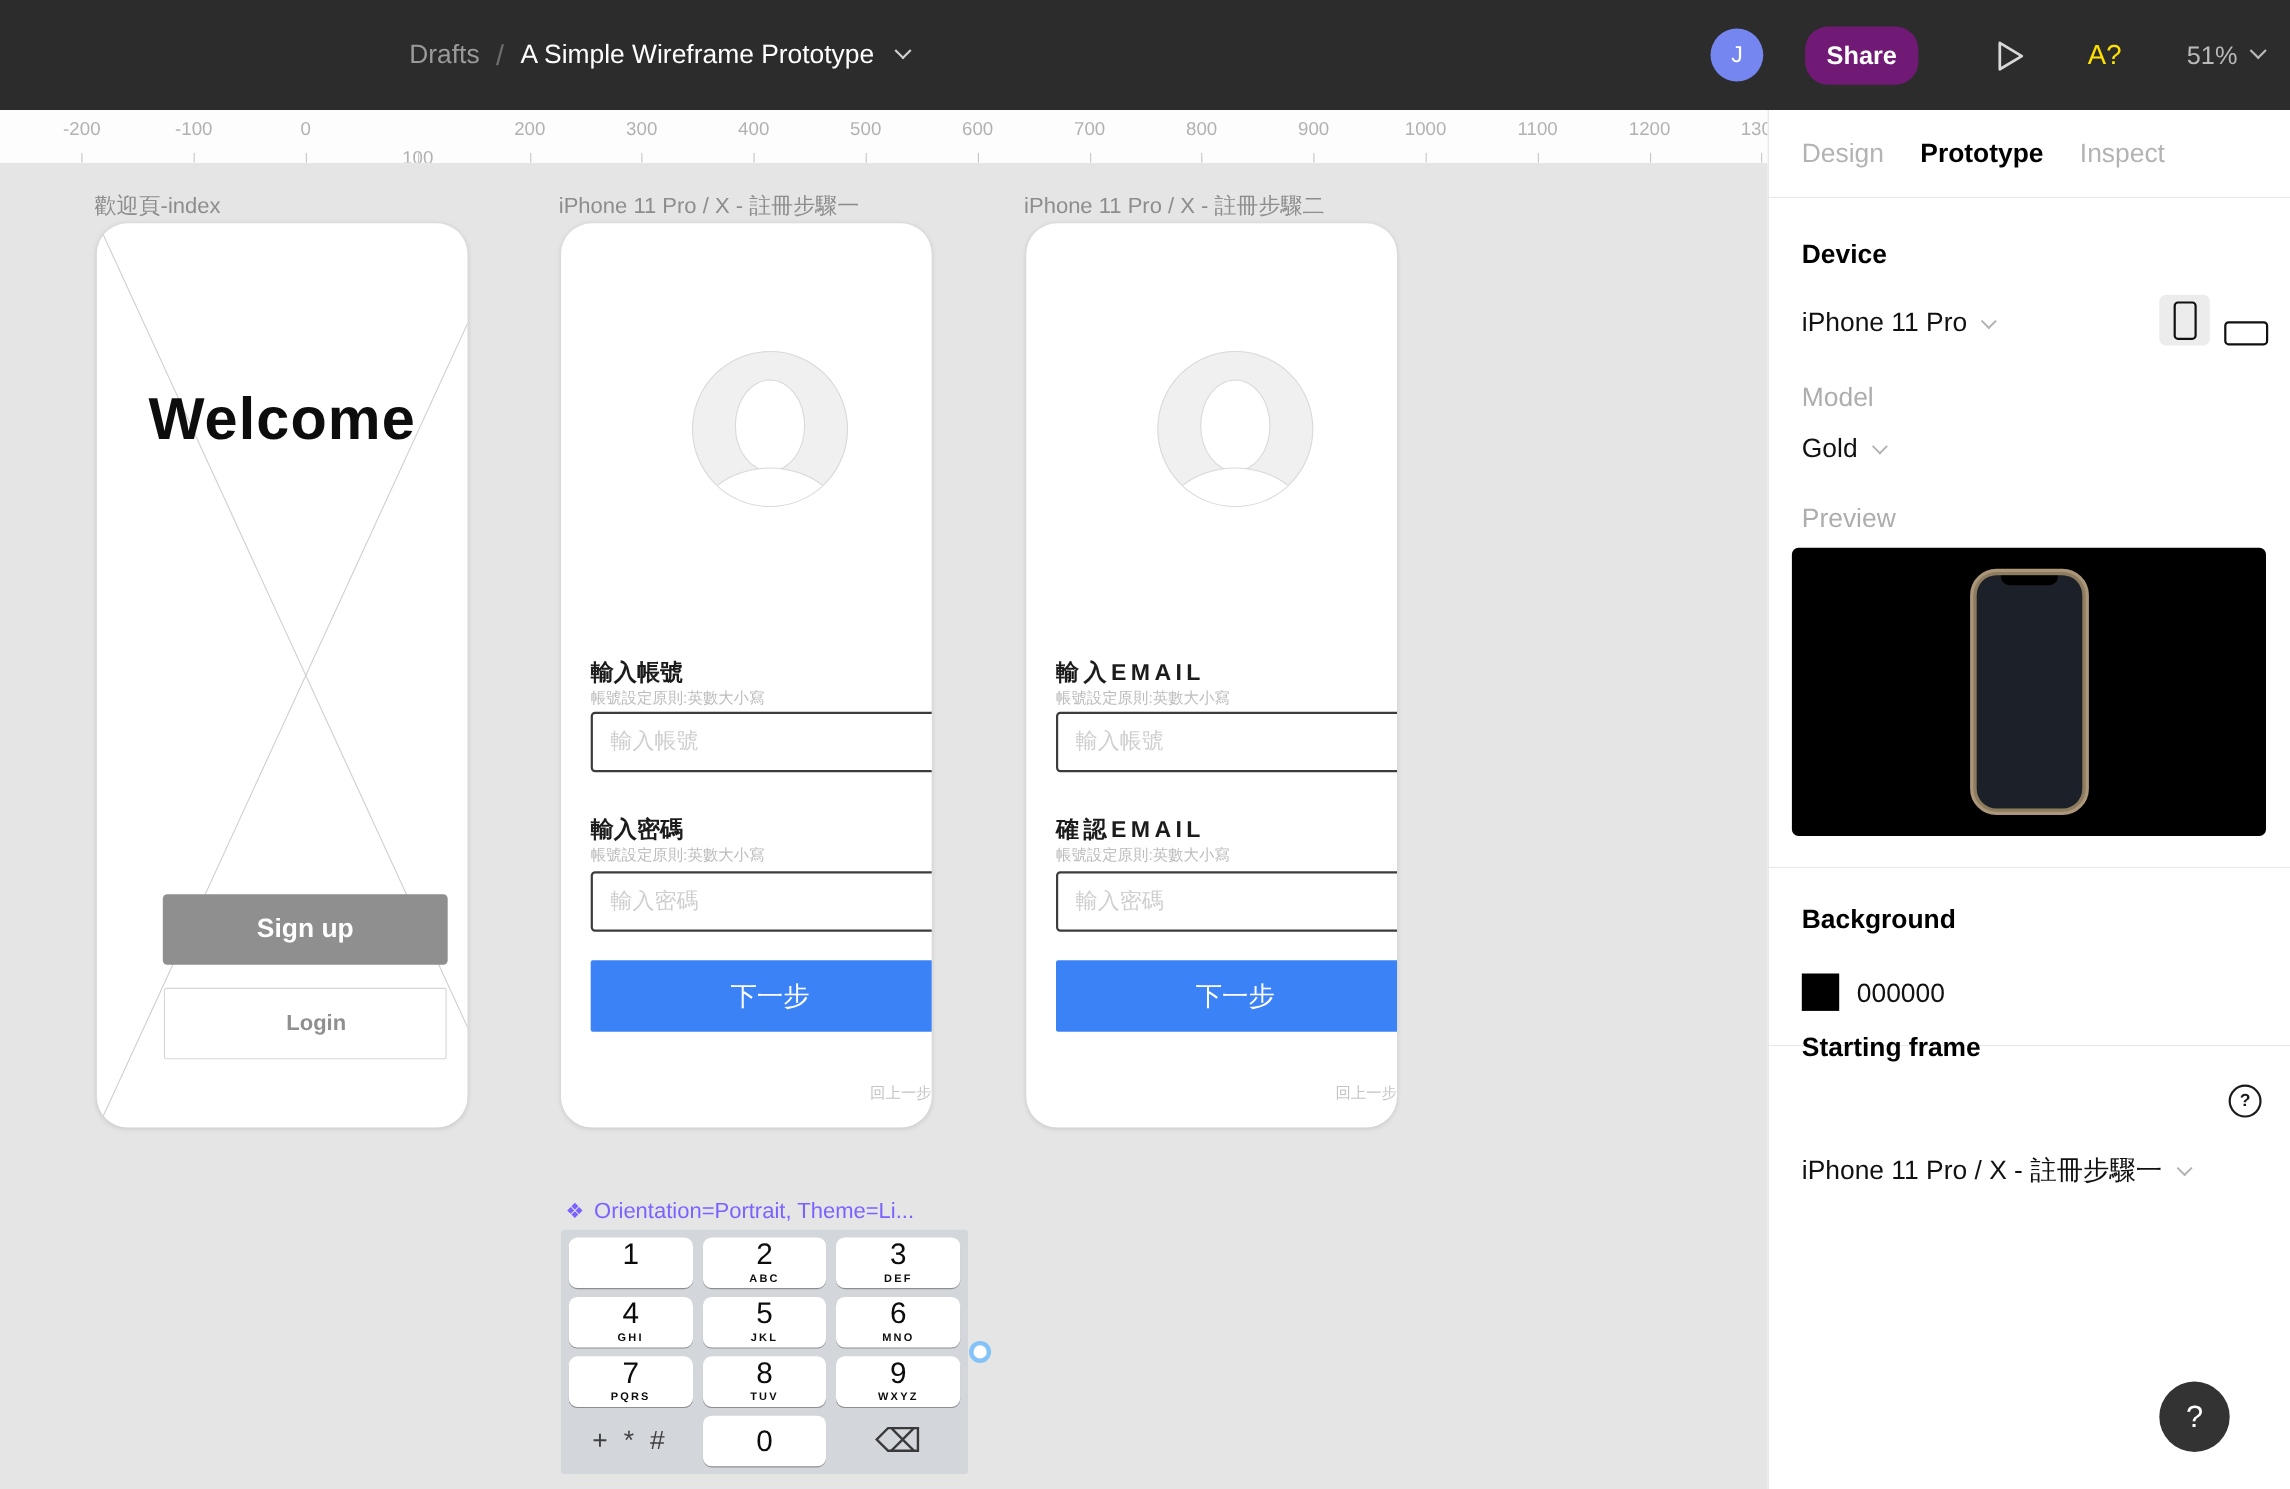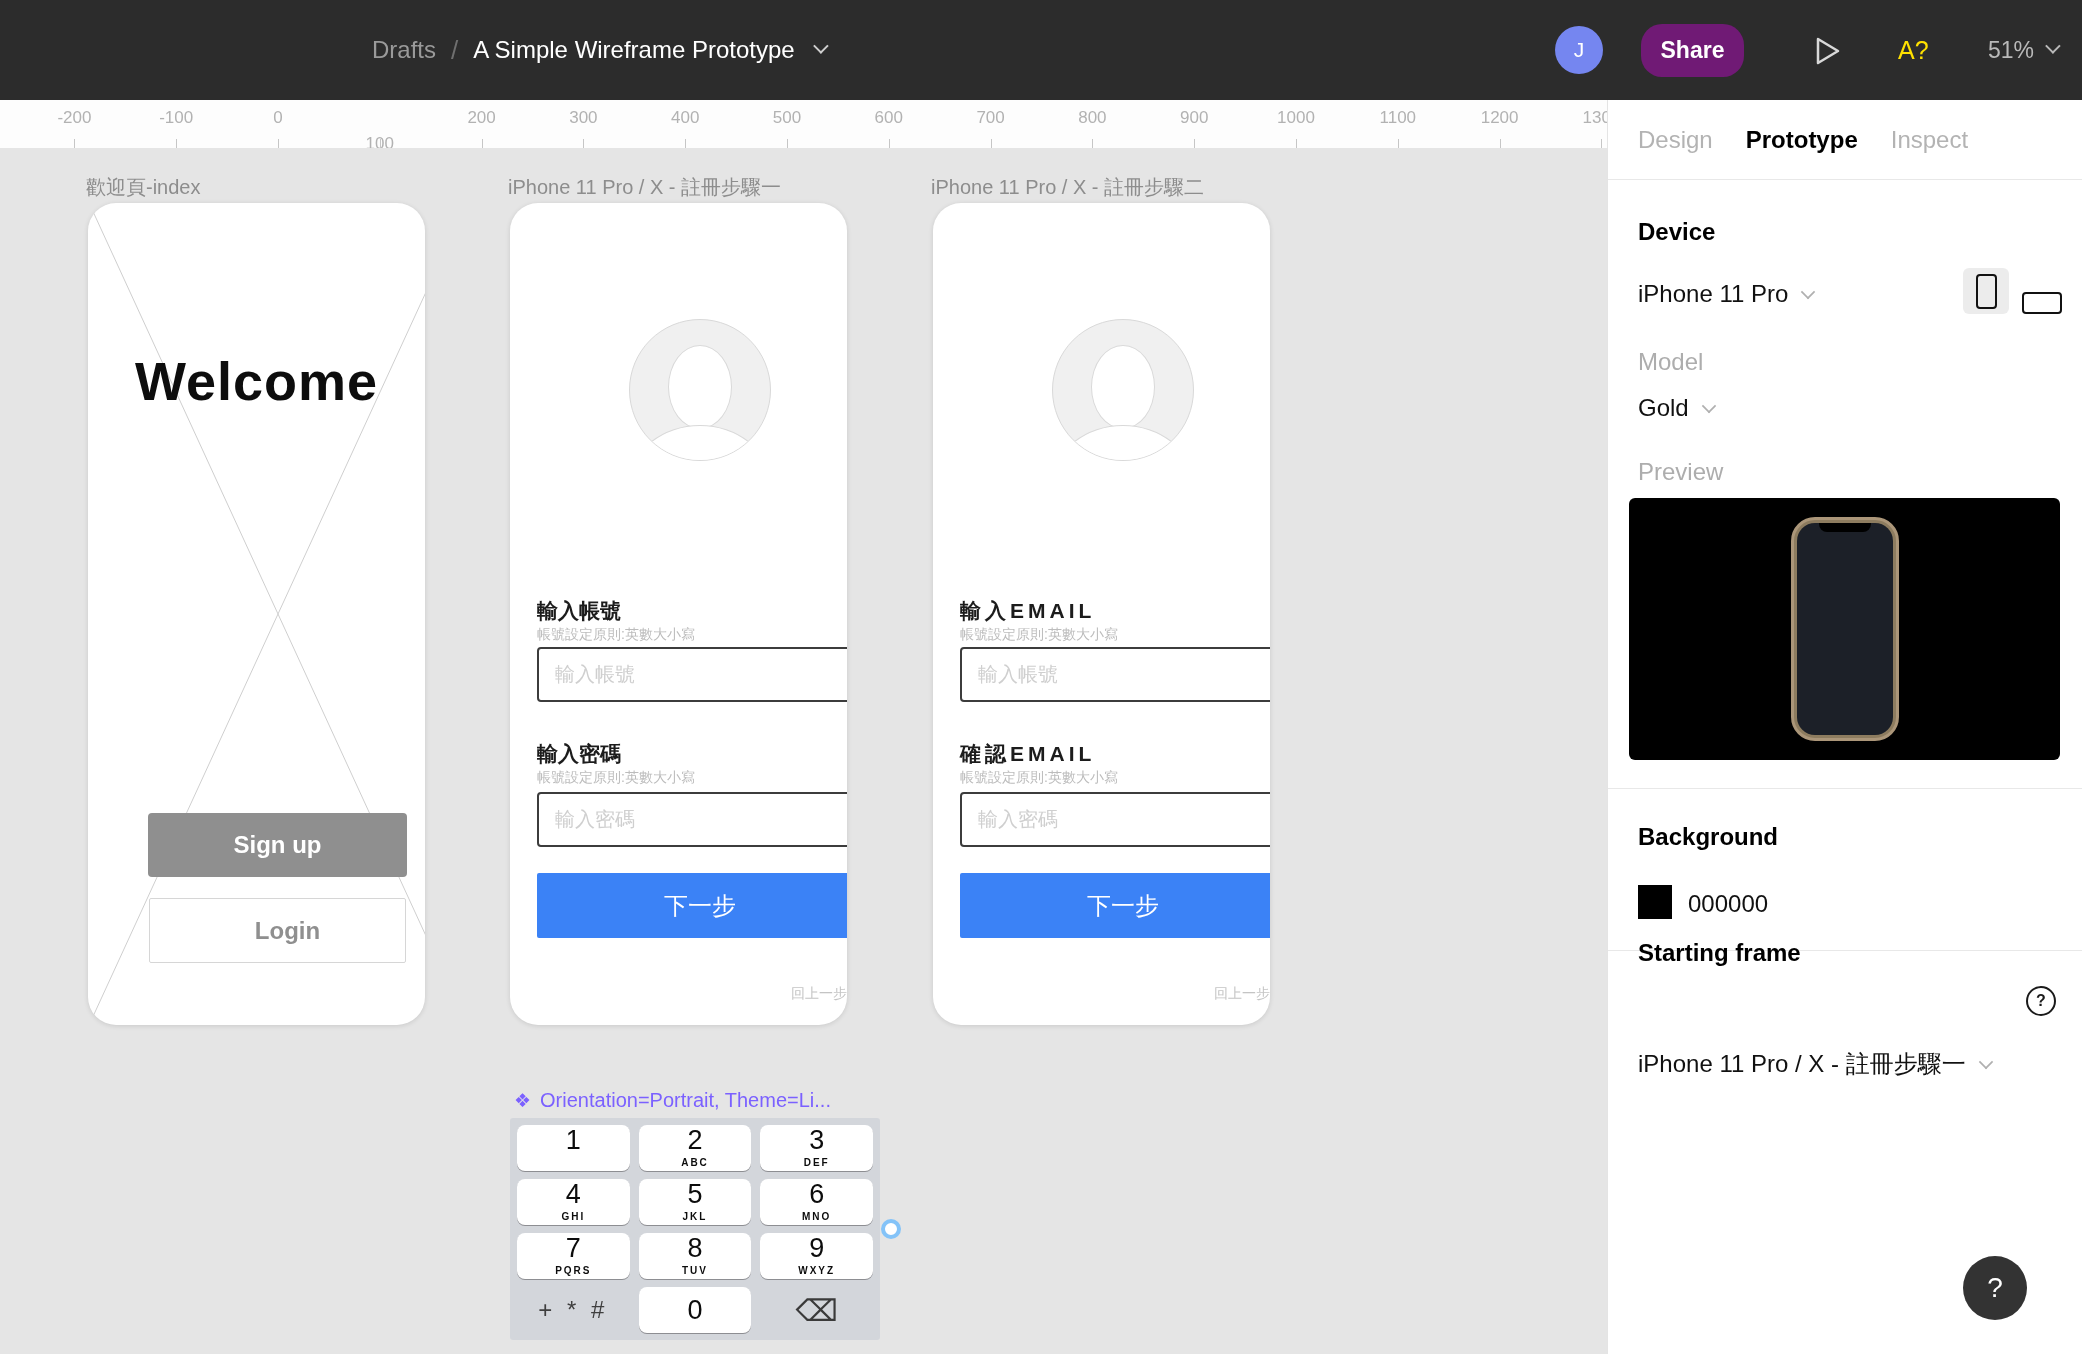--- a/index.html
+++ b/index.html
@@ -32,21 +32,21 @@
 
   
   .canvas { position:absolute; left:0; top:148px; width:1607px; height:1206px; background:#e5e5e5; overflow:hidden; }
   .frame-title { position:absolute; top:26px; font-size:20px; color:#8d8d8d; white-space:nowrap; }
   .frame { position:absolute; top:55px; width:337px; height:822px; background:#ffffff; border-radius:28px; box-shadow:0 1px 5px rgba(0,0,0,0.12); overflow:hidden; }
   #frame-welcome { left:88px; } #frame-step1 { left:510px; } #frame-step2 { left:933px; }
   .x-lines { position:absolute; left:0; top:0; width:380px; height:822px; }
   .welcome-heading { position:absolute; left:0; top:147px; width:100%; text-align:center; font-size:54px; font-weight:800; color:#0d0d0d; letter-spacing:1px; }
   .btn { position:absolute; display:flex; align-items:center; justify-content:center; font-weight:700; cursor:pointer; }
   .signup-btn { left:60px; top:610px; width:259px; height:64px; background:#8f8f8f; color:#ffffff; font-size:24px; border-radius:4px; }
-  .login-btn { left:61px; top:695px; width:257px; height:65px; background:#ffffff; border:1px solid #d6d6d6; color:#8f8f8f; font-size:24px; border-radius:2px;padding-left:20px; }
+  .login-btn { left:61px; top:695px; width:257px; height:65px; background:#ffffff; border:1px solid #d6d6d6; color:#8f8f8f; font-size:20px; border-radius:2px;padding-left:20px; }
 
   .avatar-ph { position:absolute; left:119px; top:116px; width:142px; height:142px; border-radius:50%; background:#f0f0f0; border:1px solid #d9d9d9; overflow:hidden; }
   .avatar-head { position:absolute; left:50%; transform:translateX(-50%); top:25px; width:64px; height:84px; background:#fff; border:1px solid #d9d9d9; border-radius:50%; }
   .avatar-body { position:absolute; left:50%; transform:translateX(-50%); top:105px; width:138px; height:90px; background:#fff; border:1px solid #d9d9d9; border-radius:50% 50% 0 0 / 62% 62% 0 0; }
 
   .f-label { position:absolute; left:27px; font-size:21px; font-weight:700; color:#1c1c1c; white-space:nowrap; }
   .f-label.spread { letter-spacing:4px; }
   .f-hint { position:absolute; left:27px; font-size:14px; color:#bcbcbc; white-space:nowrap; }
   .f-input { position:absolute; left:27px; width:326px; height:55px; border:2px solid #3c3c3c; border-radius:4px; background:#fff; font-size:20px; padding:0 16px; color:#333; font-family:"Liberation Sans",sans-serif; }
   .f-input::placeholder { color:#cfcfcf; }

